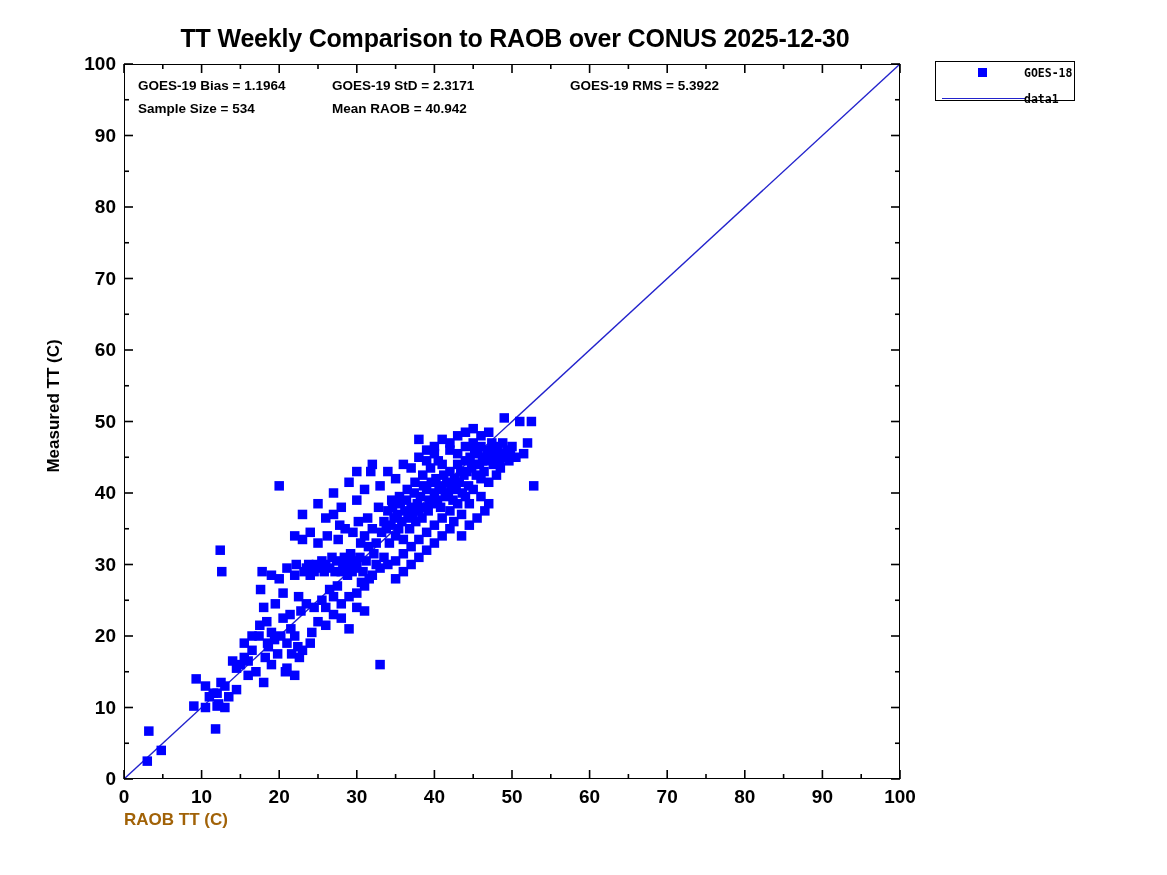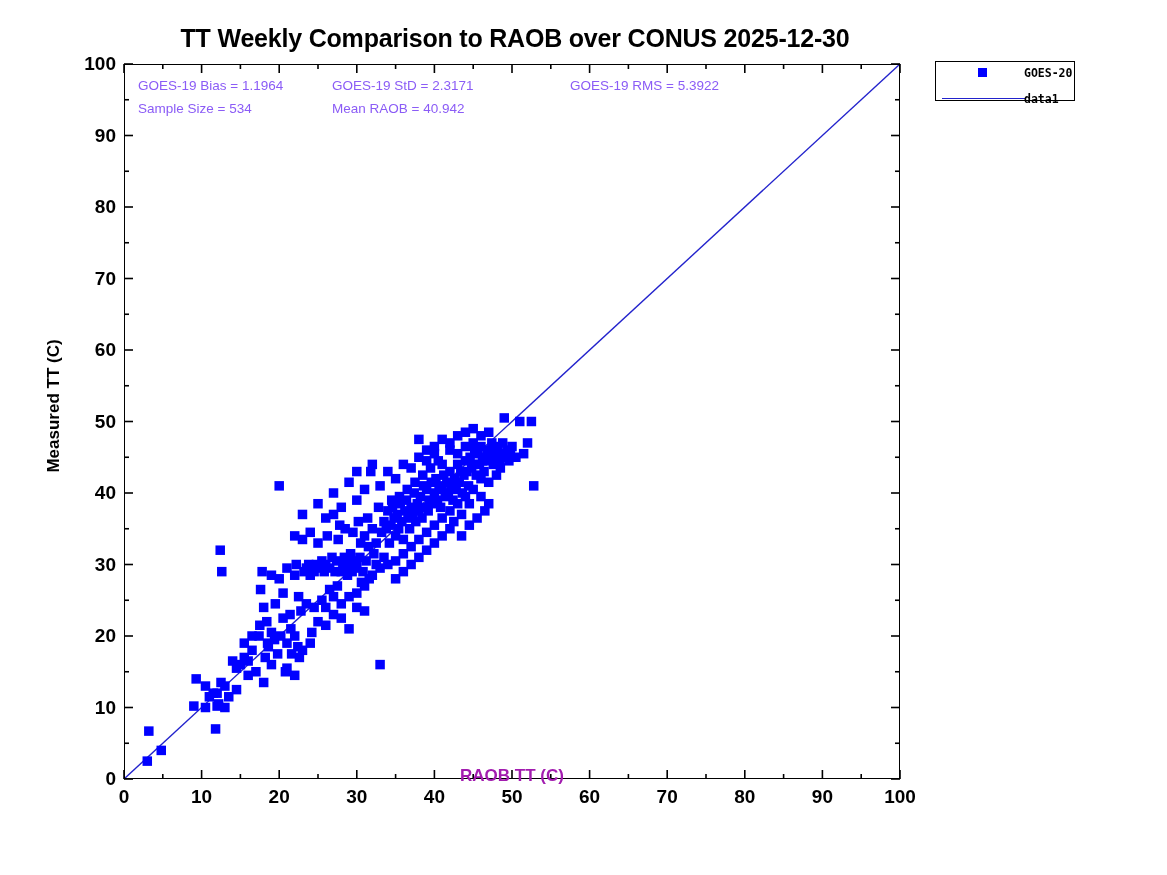--- a/index.html
+++ b/index.html
@@ -51,22 +51,22 @@
   #scatter-svg, #refline-svg {
     position: absolute;
     left: 0; top: 0;
     width: 776px;
     height: 715px;
     overflow: visible;
   }
   .stats-line {
     position: absolute;
     font-size: 13.5px;
-    font-weight: normal;
-    color: #8b5cf6;
+    font-weight: bold;
+    color: #000000;
     white-space: nowrap;
   }
   #stat-bias   { left: 138px; top: 78px; }
   #stat-std    { left: 332px; top: 78px; }
   #stat-rms    { left: 570px; top: 78px; text-align: center; }
   #stat-sample { left: 138px; top: 101px; }
   #stat-mean   { left: 332px; top: 101px; }
 
   .tick-label-y {
     position: absolute;
@@ -97,26 +97,26 @@
   #x-tick-labels {
     position: absolute;
     left: 124px;
     top: 786px;
     width: 776px;
     height: 28px;
   }
   #x-axis-label {
     position: absolute;
     left: 124px;
-    top: 766px;
+    top: 810px;
     width: 776px;
-    text-align: center;
+    text-align: left;
     font-size: 17px;
     font-weight: bold;
-    color: #a21caf;
+    color: #a16207;
   }
   #y-axis-label {
     position: absolute;
     left: -56px;
     top: 396px;
     width: 220px;
     text-align: center;
     font-size: 17px;
     font-weight: bold;
     color: #000000;
@@ -615,21 +615,21 @@
     </div>
 
   <div id="x-axis-label">RAOB TT (C)</div>
   <div id="y-axis-label">Measured TT (C)</div>
 
   <div id="legend-box">
     <div class="legend-row" id="legend-row-marker">
       <div class="legend-sym-cell">
         <div class="legend-marker-sq"></div>
       </div>
-      <div class="legend-text">GOES-20</div>
+      <div class="legend-text">GOES-18</div>
     </div>
     <div class="legend-row" id="legend-row-line">
       <div class="legend-sym-cell">
         <div class="legend-line-seg"></div>
       </div>
       <div class="legend-text">data1</div>
     </div>
   </div>
 
 </div>

